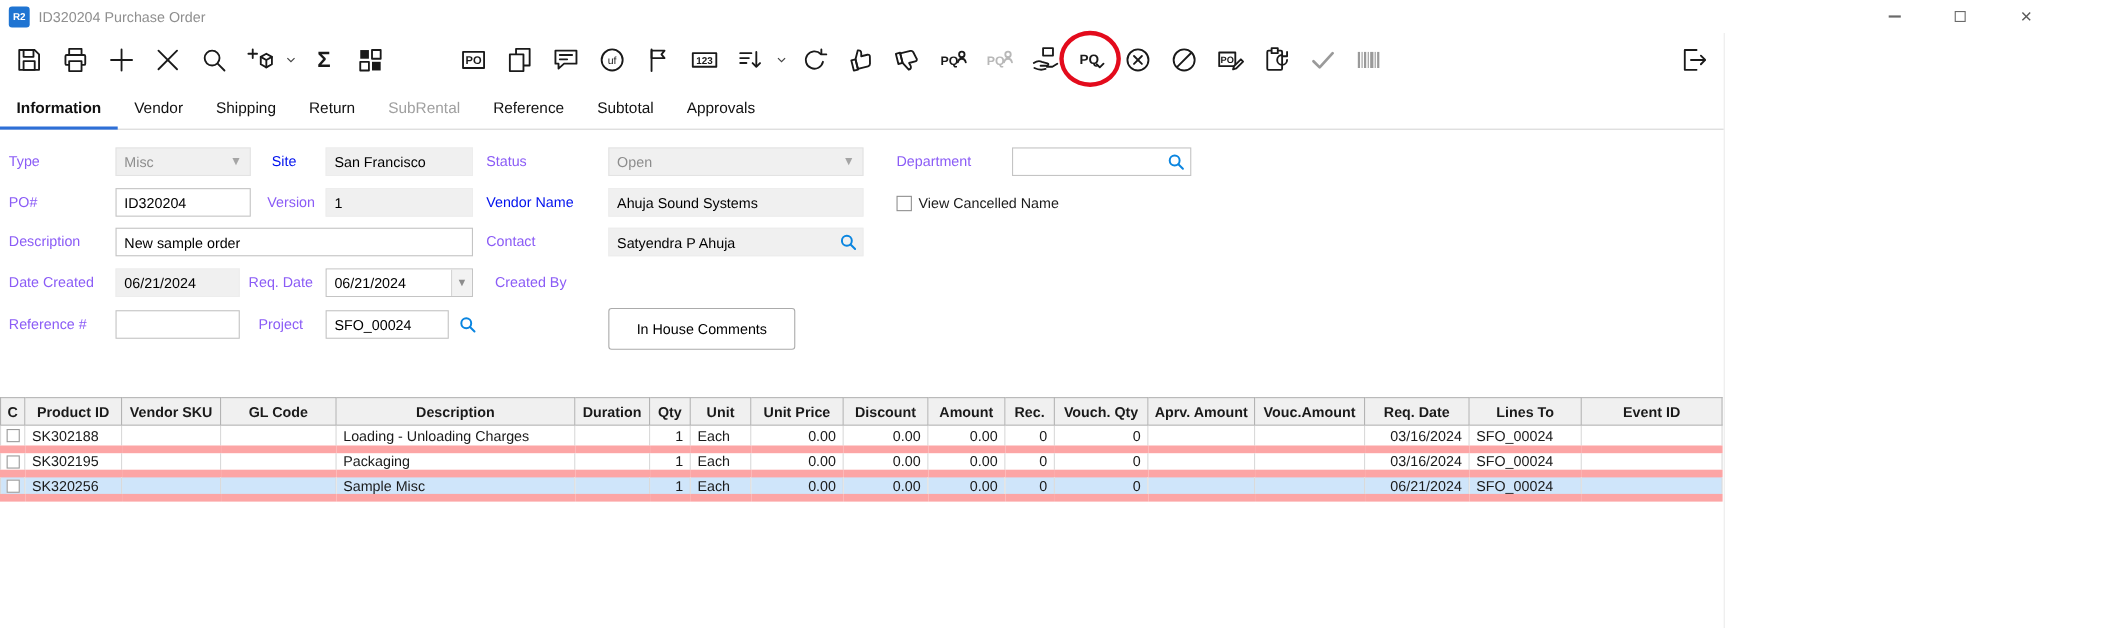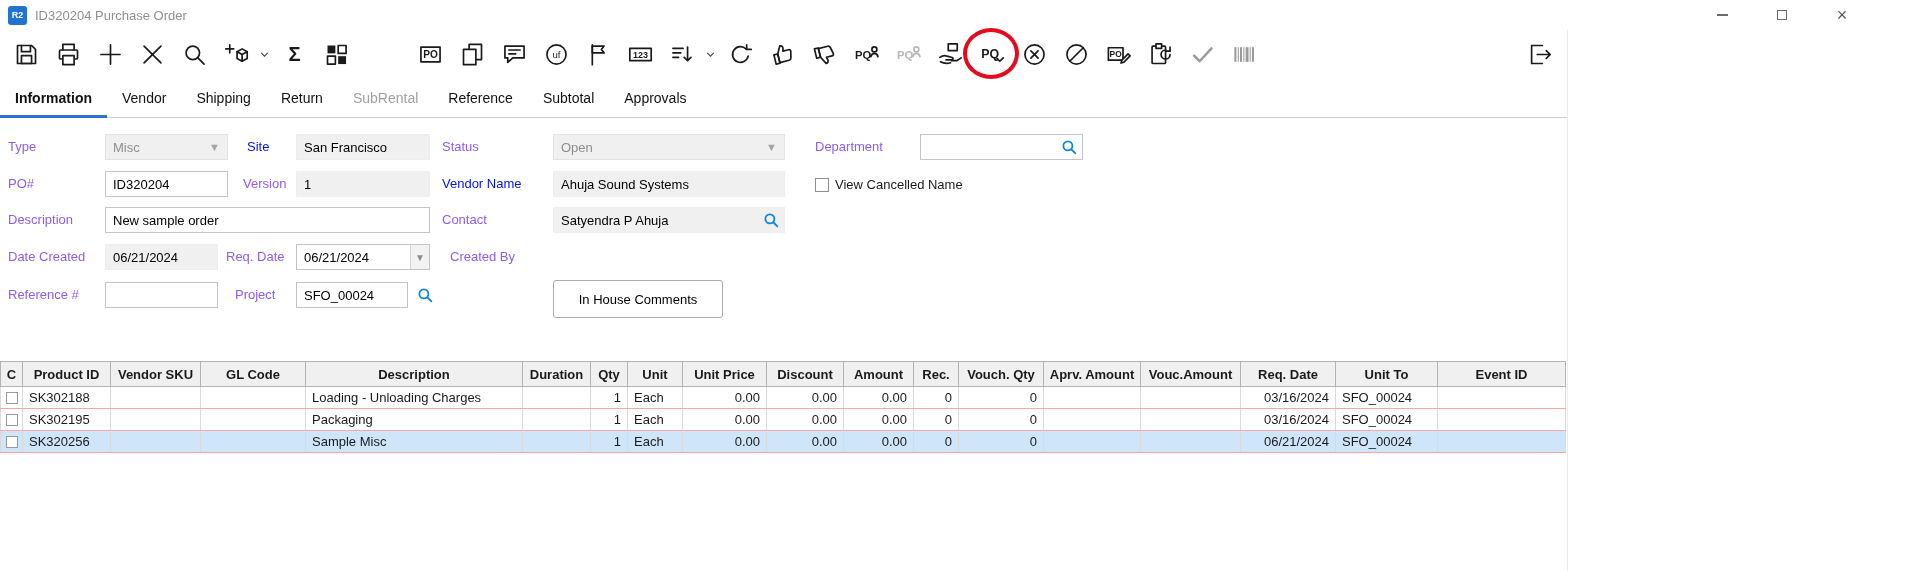--- a/index.html
+++ b/index.html
@@ -71,21 +71,21 @@
     font-size:13px; color:#000; display:flex; align-items:center; justify-content:center; cursor:pointer;
     font-family:"Liberation Sans", sans-serif; }
   .chk { position:absolute; display:flex; align-items:center; gap:6px; font-size:13px; cursor:pointer; }
   .chk .box { width:14px; height:14px; background:#fff; border:1px solid #8f8f8f; }
 
   
   .gridwrap { position:absolute; left:0; top:361px; width:1567px; }
   table.grid { border-collapse:collapse; table-layout:fixed; width:1565px; font-size:13px; }
   table.grid th { background:#f0f0f0; border:1px solid #b3b3b3; font-weight:bold; height:25px;
     padding:0 4px; white-space:nowrap; overflow:hidden; text-align:center; cursor:pointer; }
-  table.grid td { border-right:1px solid #dadada; border-bottom:1px solid #fca5a5; height:22px;
+  table.grid td { border-right:1px solid #dadada; border-bottom:7px solid #fca5a5; height:22px;
     padding:0 6px; white-space:nowrap; overflow:hidden; background:#fff; }
   table.grid td:first-child { border-left:1px solid #dadada; padding:0; }
   table.grid tr.selected td { background:#cfe5fa; }
   td.num { text-align:right; }
   .row-chk { width:12px; height:12px; background:#fff; border:1px solid #9a9a9a; margin:0 auto; }
   .content-edge { position:absolute; left:1567px; top:30px; bottom:0; width:1px; background:#ececec; }
 </style>
 </head>
 <body>
 
@@ -426,21 +426,21 @@
             <th>Qty</th>
             <th>Unit</th>
             <th>Unit Price</th>
             <th>Discount</th>
             <th>Amount</th>
             <th>Rec.</th>
             <th>Vouch. Qty</th>
             <th>Aprv. Amount</th>
             <th>Vouc.Amount</th>
             <th>Req. Date</th>
-            <th>Unit To</th>
+            <th>Lines To</th>
             <th>Event ID</th>
           </tr>
         </thead>
       <tbody id="grid-body">
           <tr>
             <td>
               <div class="row-chk"></div>
             </td>
             <td>SK302188</td>
             <td></td>

